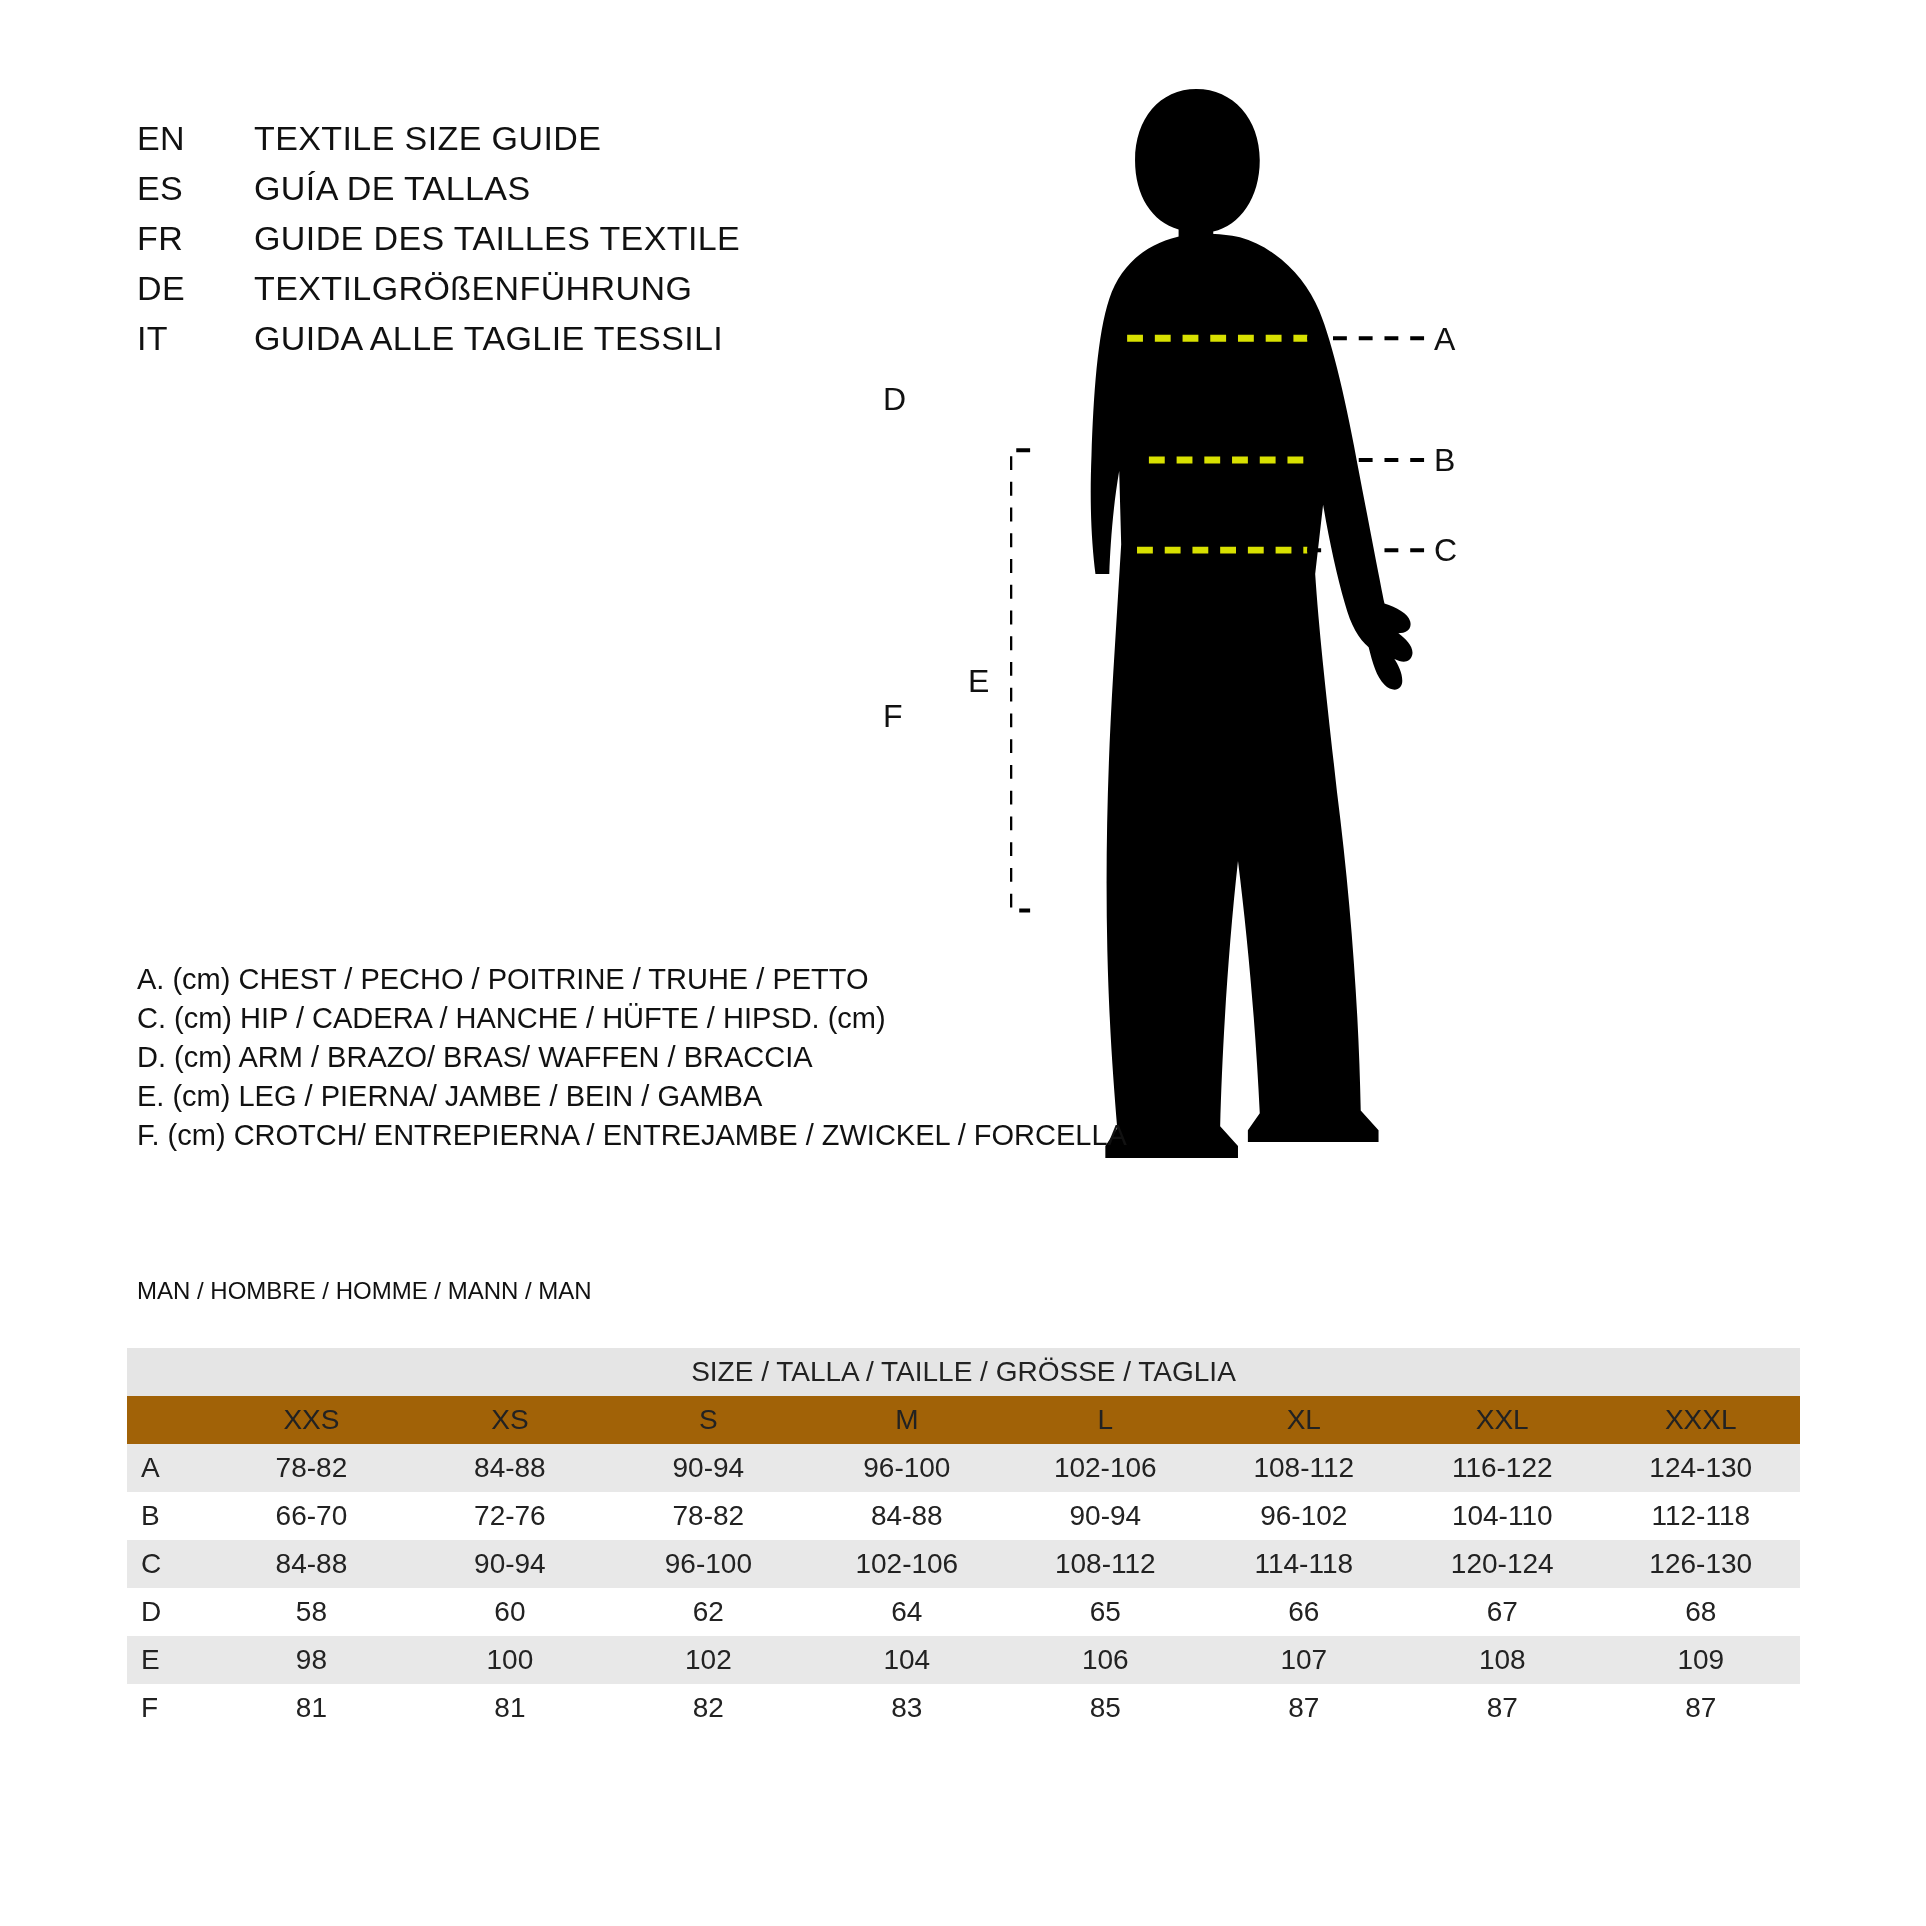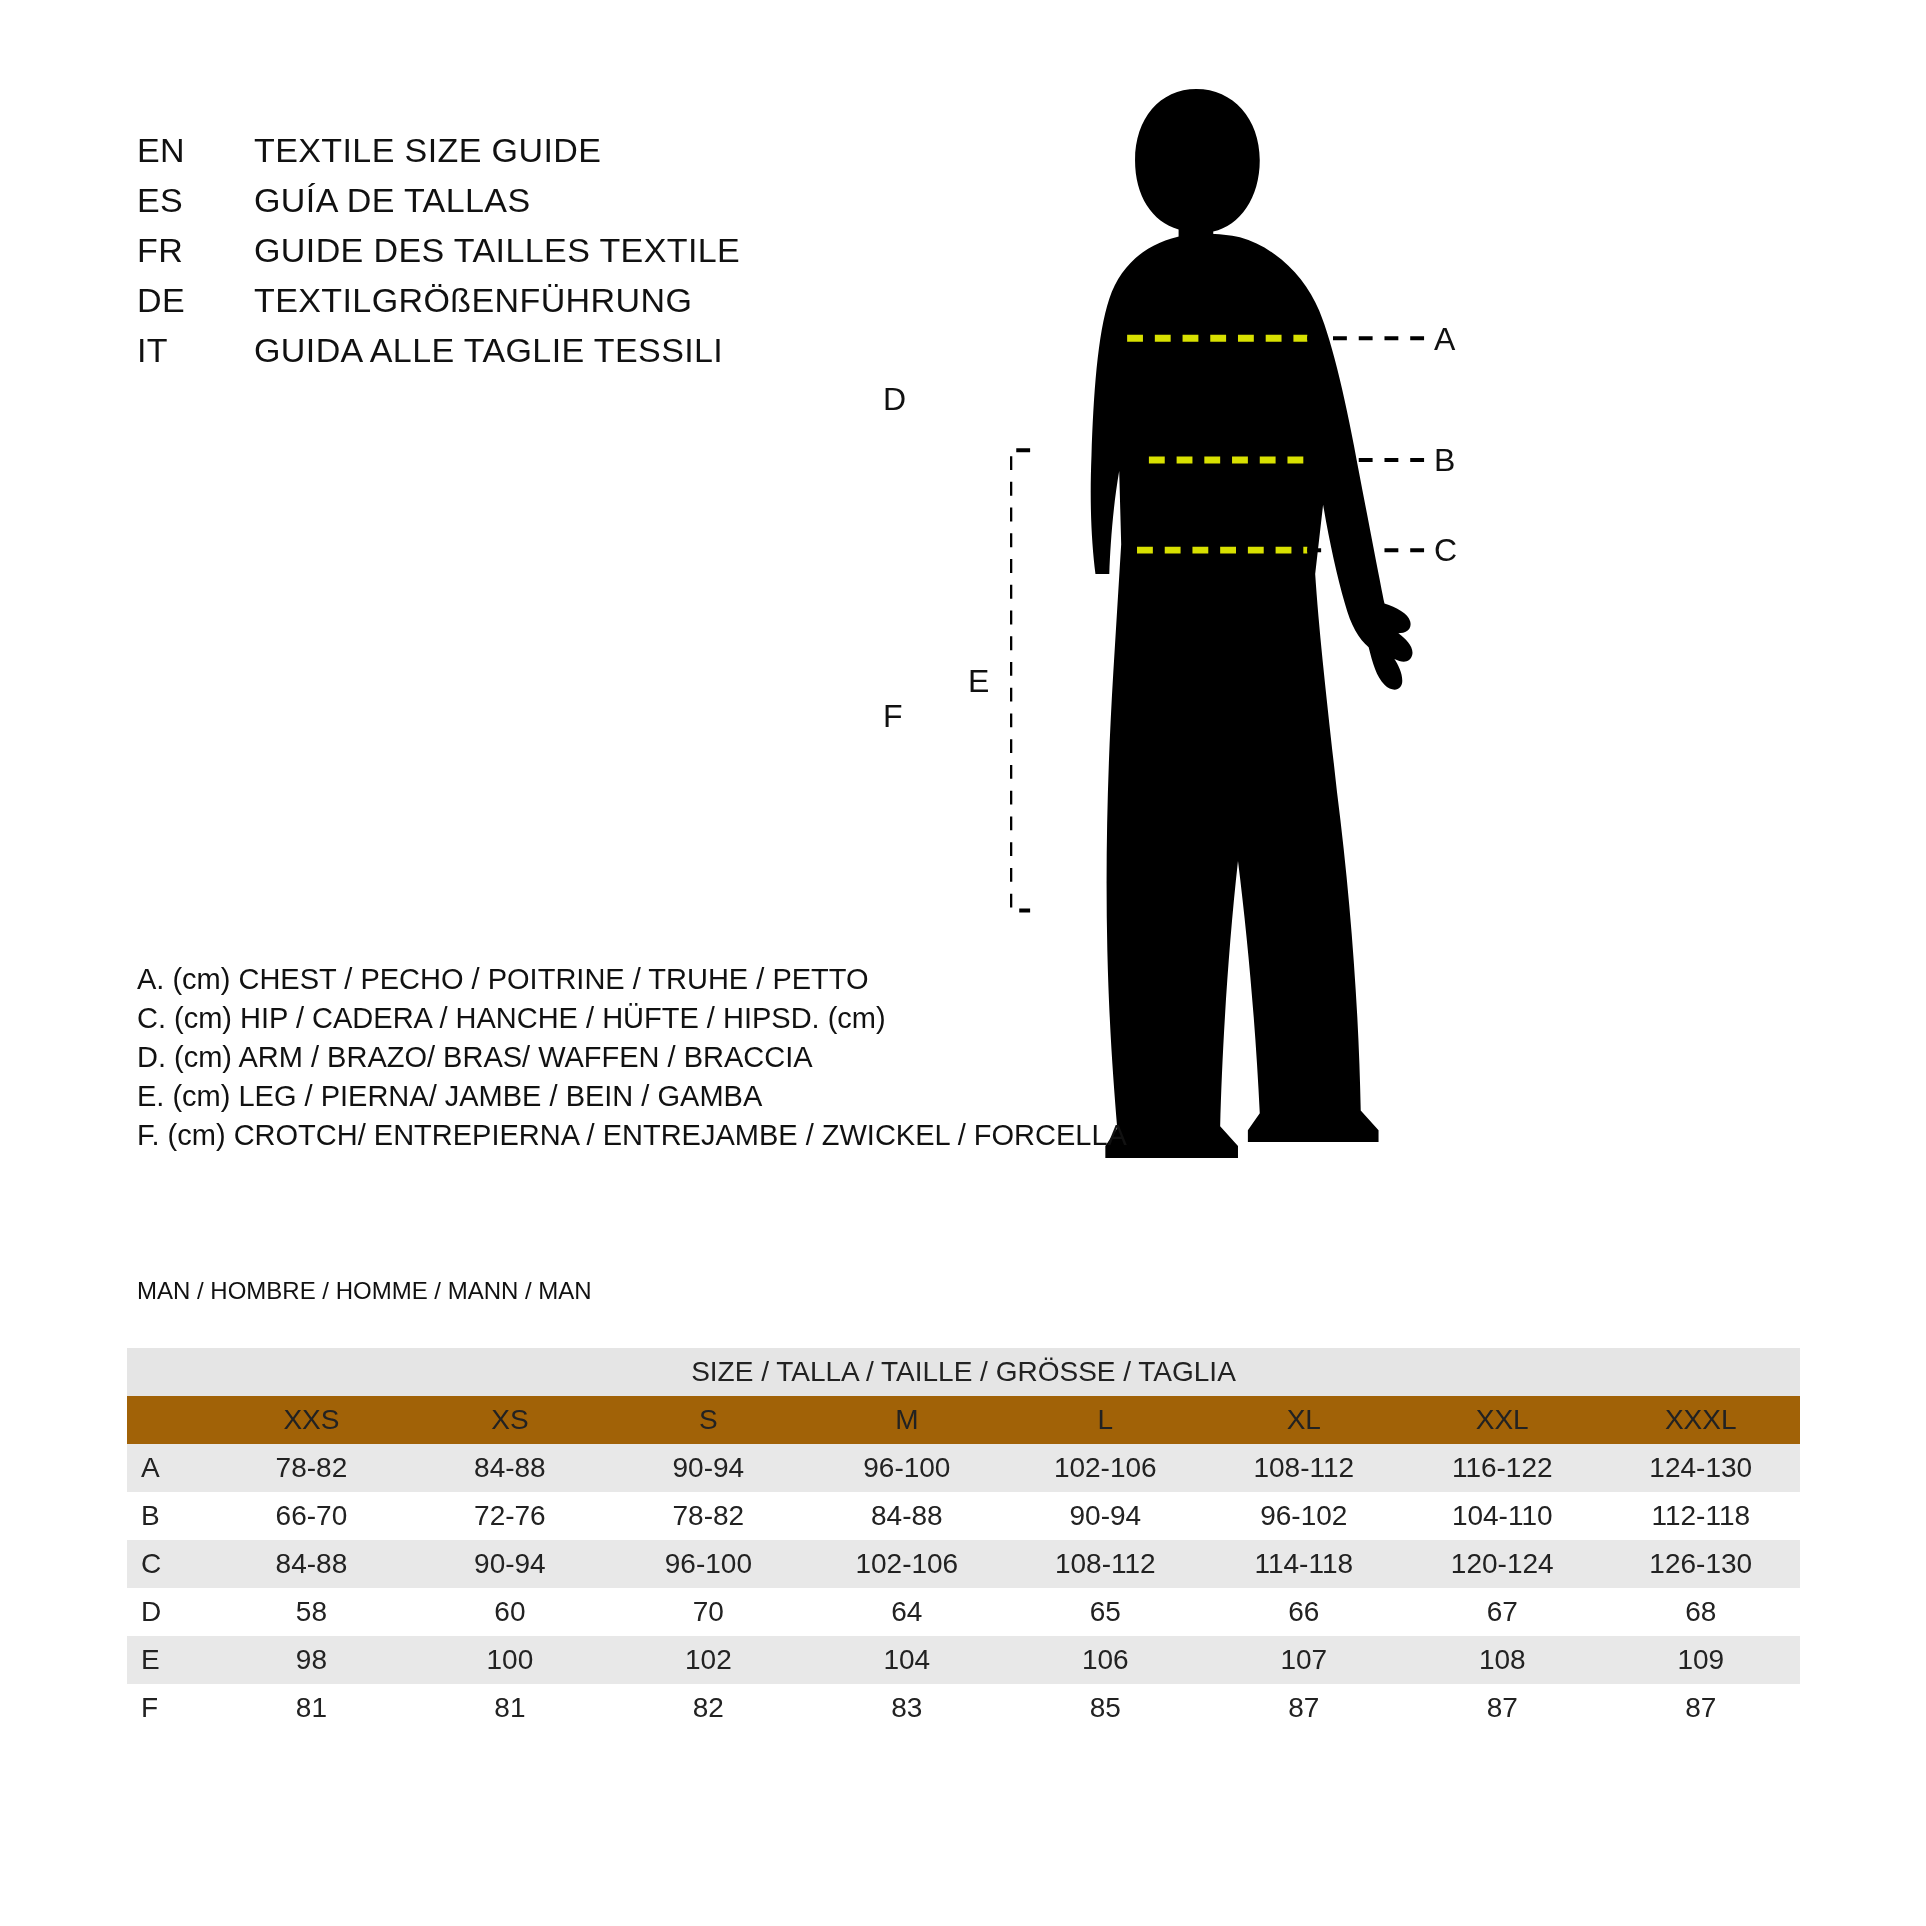--- a/index.html
+++ b/index.html
@@ -29,21 +29,20 @@
     height: 50px;
     font-size: 34px;
     letter-spacing: 0.4px;
   }
   .lang-code {
     width: 117px;
     flex: 0 0 117px;
   }
   .lang-title {
     white-space: nowrap;
-    margin-top: 12px;
   }
 
   
   .legend {
     position: absolute;
     left: 137px;
     top: 965px;
     width: 1040px;
   }
   .legend-row {
@@ -286,21 +285,21 @@
         <td>108-112</td>
         <td>114-118</td>
         <td>120-124</td>
         <td>126-130</td>
       </tr>
 
       <tr class="zebra-white">
         <td class="row-letter">D</td>
         <td>58</td>
         <td>60</td>
-        <td>70</td>
+        <td>62</td>
         <td>64</td>
         <td>65</td>
         <td>66</td>
         <td>67</td>
         <td>68</td>
       </tr>
 
       <tr class="zebra-grey">
         <td class="row-letter">E</td>
         <td>98</td>

